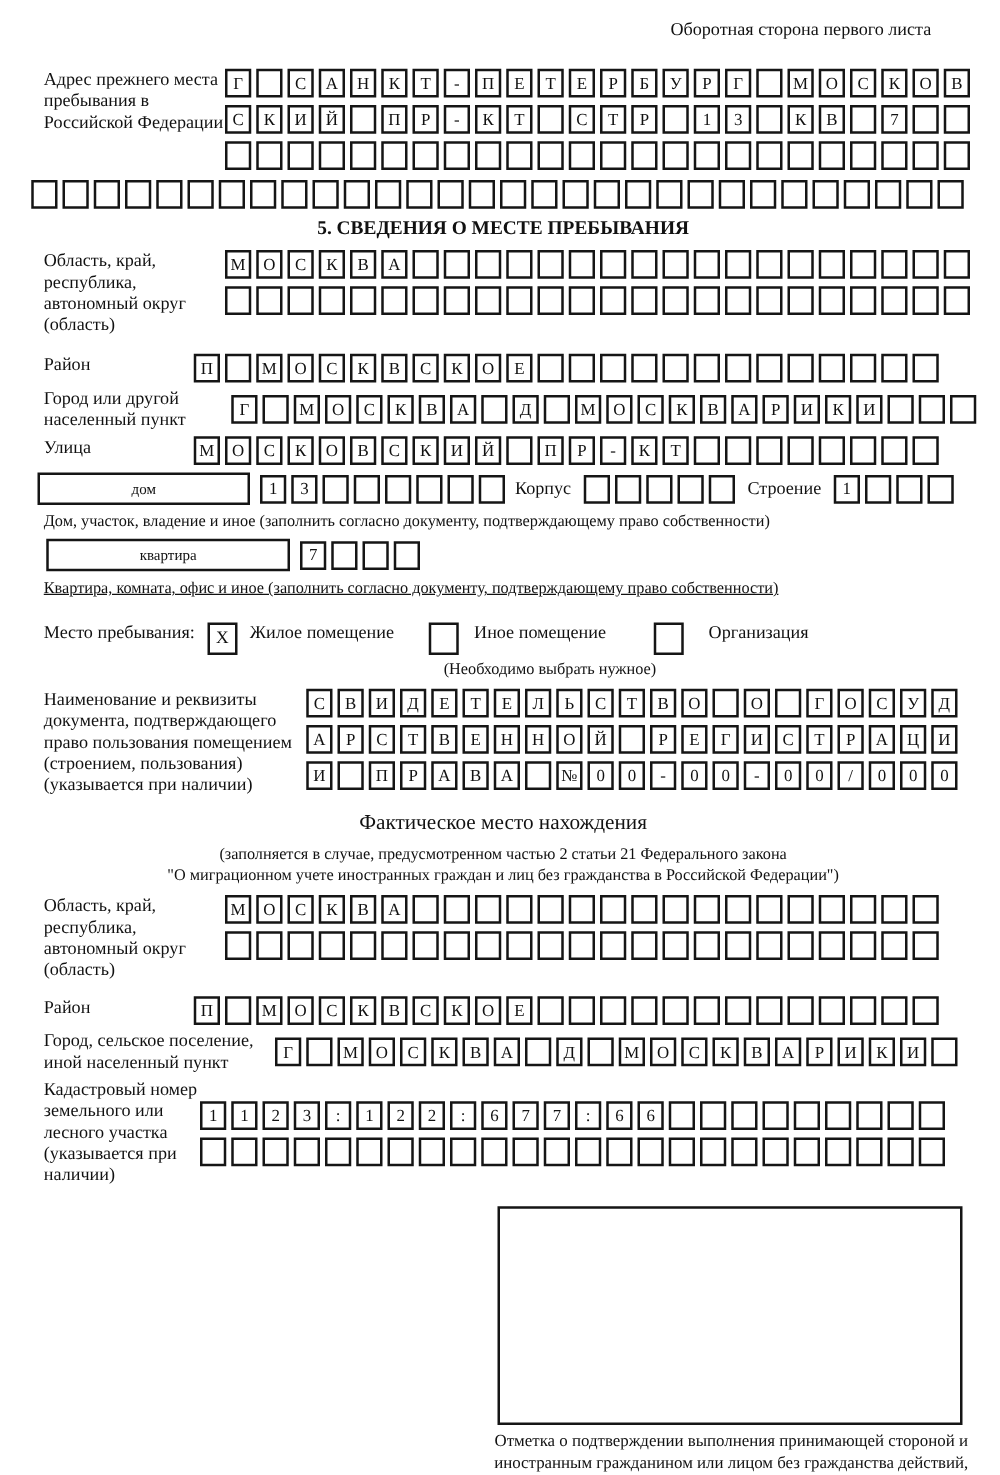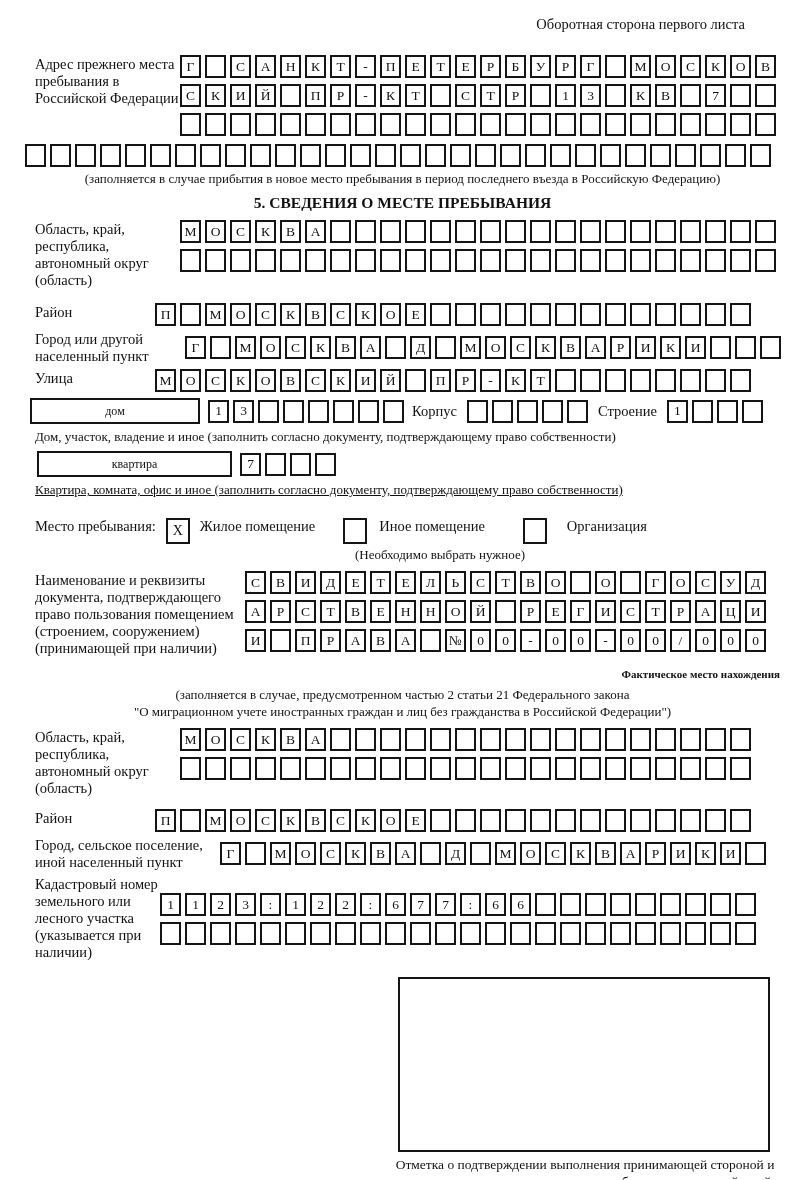--- a/index.html
+++ b/index.html
@@ -34,21 +34,21 @@
   .inline-row { display:flex; align-items:center; margin-top:6px; }
   .widebox { border:2px solid #151515; height:26px; display:flex; align-items:center;
              justify-content:center; font-size:12px; flex:none; background:#fff; }
   .inline-label { font-size:14.5px; flex:none; }
 
   .stayrow { display:flex; align-items:flex-start; margin-top:20px; font-size:14.5px; }
   .checkbox { flex:none; width:24px; height:26px; border:2px solid #151515; display:flex;
               align-items:center; justify-content:center; font-size:14px; background:#fff; }
   .staynote { margin-left:170px; width:330px; text-align:right; margin-top:2px; }
 
-  .fact-title { text-align:right; font-weight:bold; font-size:11px; margin:10px 0 6px 0; }
+  .fact-title { text-align:center; font-weight:normal; font-size:17px; margin:10px 0 6px 0; }
 
   .mark-area { width:430px; margin-left:345px; margin-top:16px; }
   .mark-box { width:372px; height:175px; border:2px solid #151515; margin-left:28px; background:#fff; }
   .markcaption { text-align:center; margin-top:4px; font-size:13.5px; }
 
   .vcenter { align-items:center; }
 </style>
 </head>
 <body>
 
@@ -164,21 +164,20 @@
       <span class="cell"></span>
       <span class="cell"></span>
       <span class="cell"></span>
       <span class="cell"></span>
       <span class="cell"></span>
       <span class="cell"></span>
       <span class="cell"></span>
       <span class="cell"></span>
       <span class="cell"></span>
     </div>
-  <div class="caption center" style="margin-top:3px;">(заполняется в случае прибытия в новое место пребывания в период последнего въезда в Российскую Федерацию)</div>
 
   <div class="section-title">5. СВЕДЕНИЯ О МЕСТЕ ПРЕБЫВАНИЯ</div>
 
   <div class="field gap-after-region">
     <div class="flabel w145">Область, край, республика, автономный округ (область)</div>
     <div class="rows">
       <div class="cells">
           <span class="cell">М</span>
           <span class="cell">О</span>
           <span class="cell">С</span>
@@ -369,21 +368,21 @@
     <span class="checkbox" style="margin-left:10px;">X</span>
     <span style="margin-left:10px;">Жилое помещение</span>
     <span class="checkbox" style="margin-left:28px;"></span>
     <span style="margin-left:12px;">Иное помещение</span>
     <span class="checkbox" style="margin-left:38px;"></span>
     <span style="margin-left:20px;">Организация</span>
   </div>
   <div class="caption staynote">(Необходимо выбрать нужное)</div>
 
   <div class="field" style="margin-top:8px;">
-    <div class="flabel w210">Наименование и реквизиты документа, подтверждающего право пользования помещением (строением, сооружением) (принимающей при наличии)</div>
+    <div class="flabel w210">Наименование и реквизиты документа, подтверждающего право пользования помещением (строением, пользования) (указывается при наличии)</div>
     <div class="rows">
       <div class="cells">
           <span class="cell">С</span>
           <span class="cell">В</span>
           <span class="cell">И</span>
           <span class="cell">Д</span>
           <span class="cell">Е</span>
           <span class="cell">Т</span>
           <span class="cell">Е</span>
           <span class="cell">Л</span>

